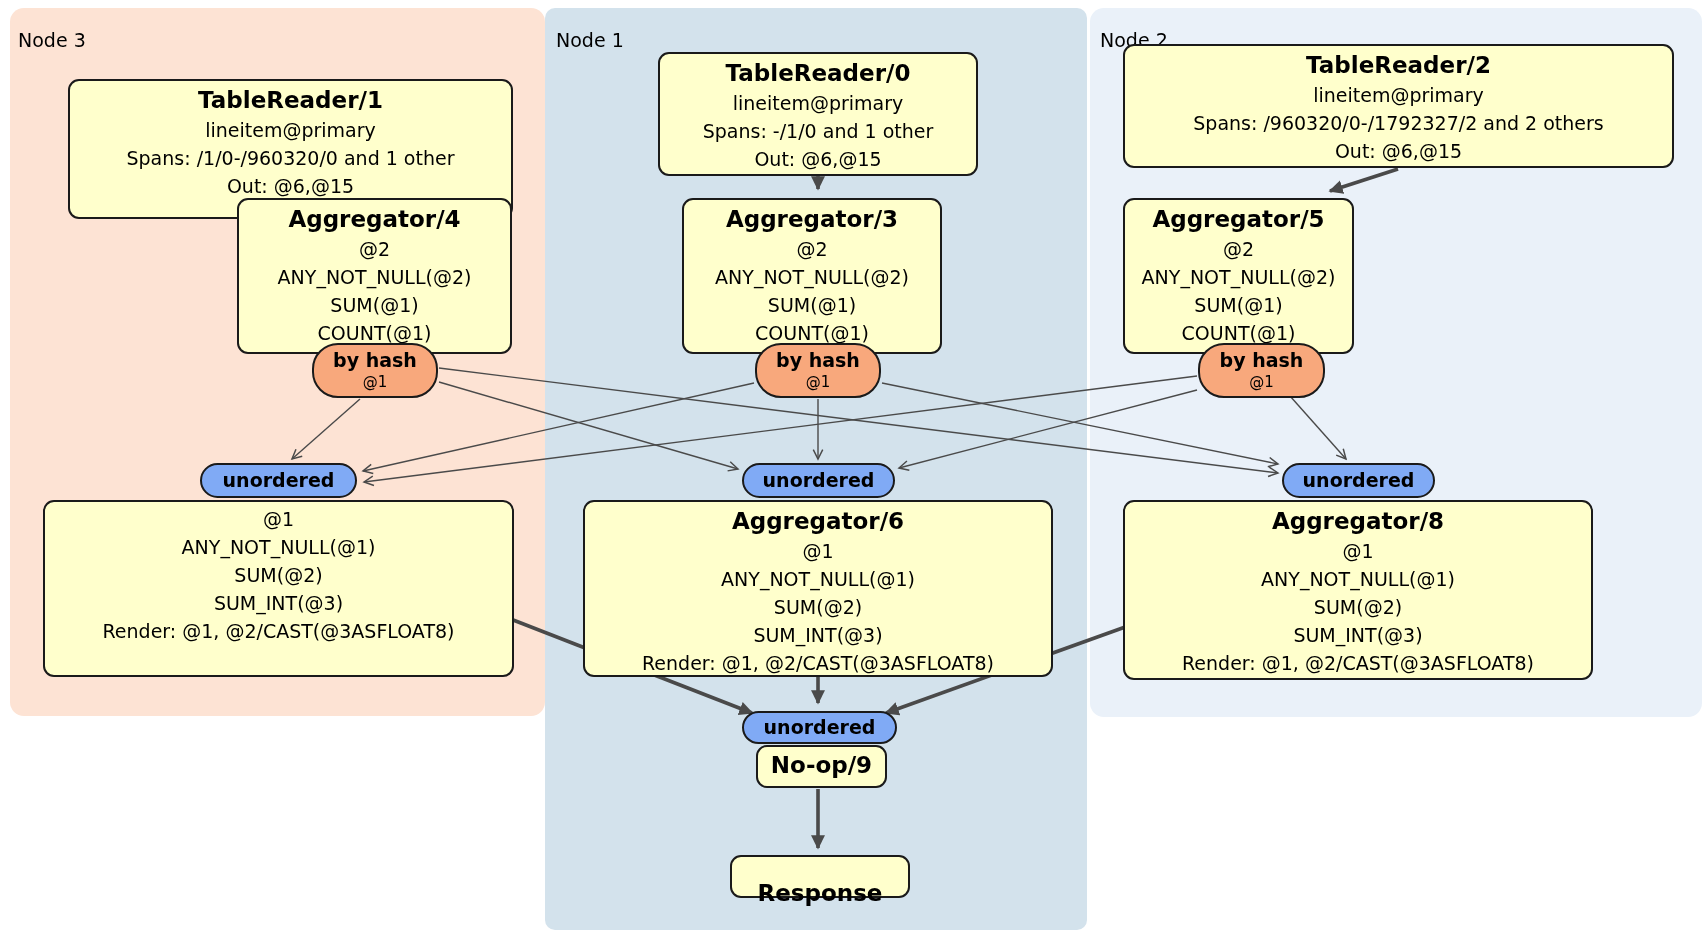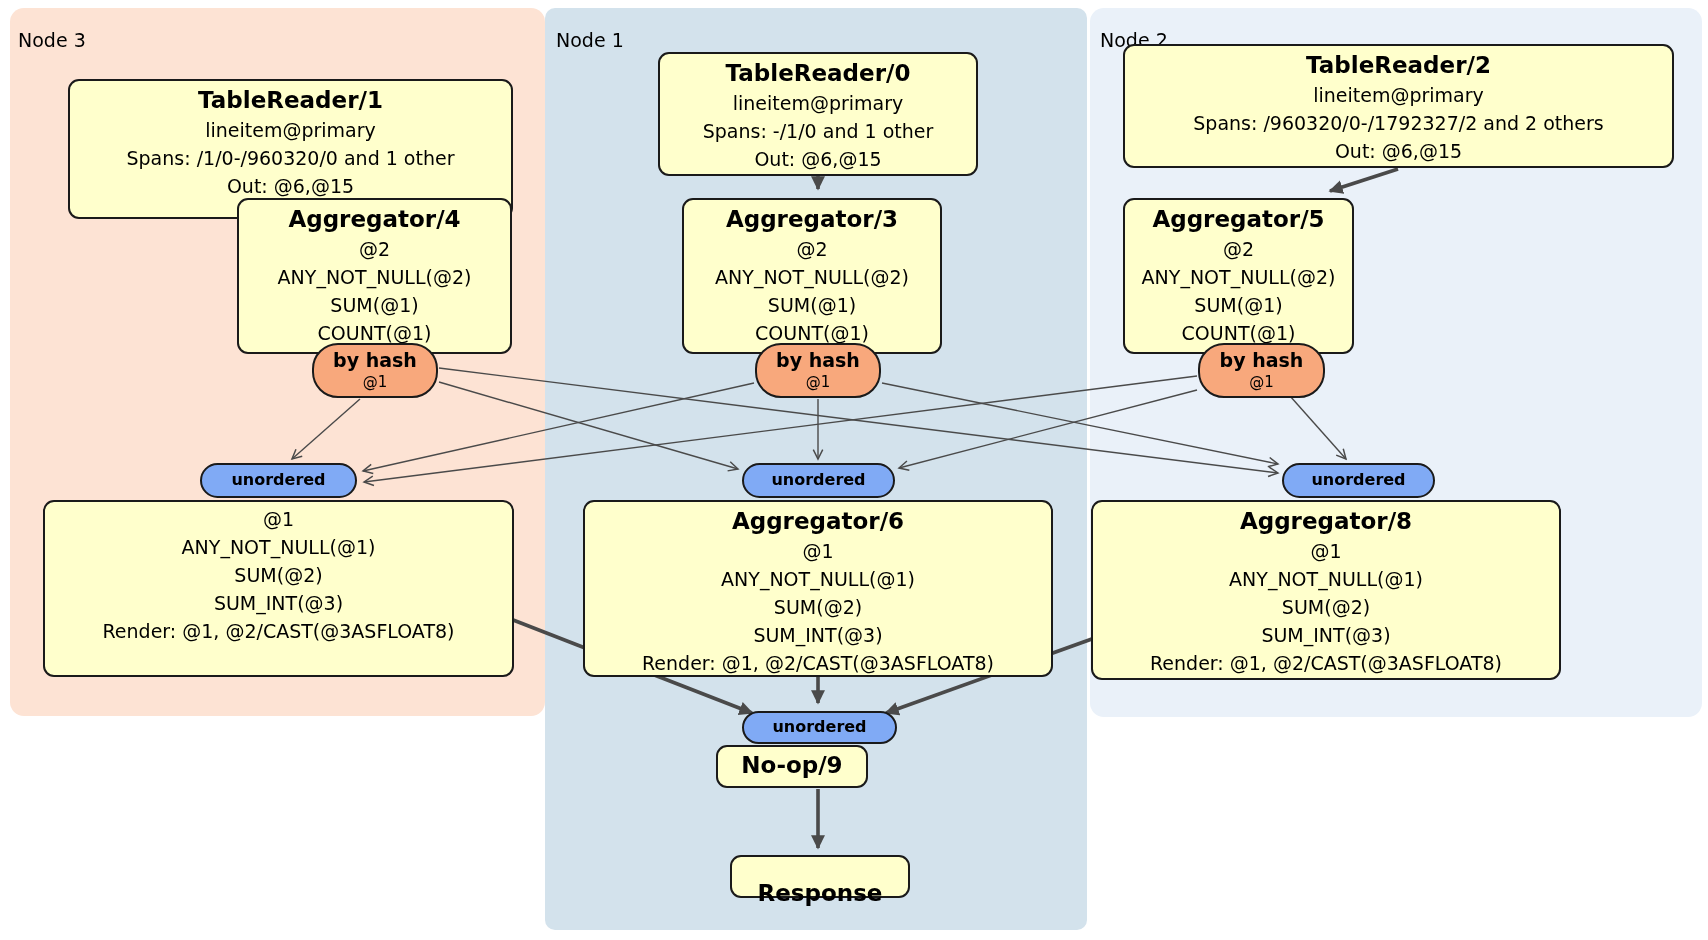--- a/index.html
+++ b/index.html
@@ -11,21 +11,21 @@
   .edges{position:absolute;left:0;top:0;z-index:2;}
   .pbox{position:absolute;background:#ffffcc;border:2px solid #1a1a1a;border-radius:11px;
         box-sizing:border-box;text-align:center;z-index:3;font-size:19px;line-height:28px;
         padding-top:3px;}
   .pbox .title{font-weight:bold;font-size:23px;line-height:32px;white-space:nowrap;}
   .pbox div{white-space:nowrap;}
   .oval{position:absolute;border:2px solid #1a1a1a;box-sizing:border-box;text-align:center;z-index:4;}
   .hash{background:#f8a87c;border-radius:26px;}
   .hash .h-title{font-weight:bold;font-size:19px;line-height:25px;padding-top:3px;}
   .hash .h-sub{font-size:15px;line-height:18px;}
-  .unord{background:#80aaf5;border-radius:20px;font-weight:bold;font-size:16px;line-height:30px;}
+  .unord{background:#80aaf5;border-radius:20px;font-weight:bold;font-size:19px;line-height:30px;}
 </style>
 </head>
 <body>
 
 <div class="canvas">
 
   <div class="region" style="left:10px;top:8px;width:535px;height:708px;background:#fde3d4;"></div>
   <div class="region" style="left:545px;top:8px;width:542px;height:922px;background:#d3e2ec;border-radius:10px;"></div>
   <div class="region" style="left:1090px;top:8px;width:612px;height:709px;background:#eaf1f9;"></div>
 
@@ -122,21 +122,21 @@
     <div class="title">Aggregator/6</div>
     <div>@1</div>
     <div>ANY_NOT_NULL(@1)</div>
     <div>SUM(@2)</div>
     <div>SUM_INT(@3)</div>
     <div>Render: @1, @2/CAST(@3ASFLOAT8)</div>
   </div>
 
   <div class="oval unord" style="left:742px;top:711px;width:155px;height:33px;line-height:28px;">unordered</div>
 
-  <div class="pbox" style="left:716px;top:745px;width:152px;height:43px;padding-top:2px;">
+  <div class="pbox" style="left:756px;top:745px;width:131px;height:43px;padding-top:2px;">
     <div class="title">No-op/9</div>
   </div>
 
   <div class="pbox" style="left:730px;top:855px;width:180px;height:43px;padding-top:20px;">
     <div class="title">Response</div>
   </div>
 
   <div class="pbox" style="left:1123px;top:44px;width:551px;height:124px;">
     <div class="title">TableReader/2</div>
     <div>lineitem@primary</div>
@@ -152,21 +152,21 @@
     <div>COUNT(@1)</div>
   </div>
 
   <div class="oval hash" style="left:1198px;top:343px;width:127px;height:55px;">
     <div class="h-title">by hash</div>
     <div class="h-sub">@1</div>
   </div>
 
   <div class="oval unord" style="left:1282px;top:463px;width:153px;height:35px;">unordered</div>
 
-  <div class="pbox" style="left:1091px;top:500px;width:470px;height:180px;">
+  <div class="pbox" style="left:1123px;top:500px;width:470px;height:180px;">
     <div class="title">Aggregator/8</div>
     <div>@1</div>
     <div>ANY_NOT_NULL(@1)</div>
     <div>SUM(@2)</div>
     <div>SUM_INT(@3)</div>
     <div>Render: @1, @2/CAST(@3ASFLOAT8)</div>
   </div>
 
 </div>
 

